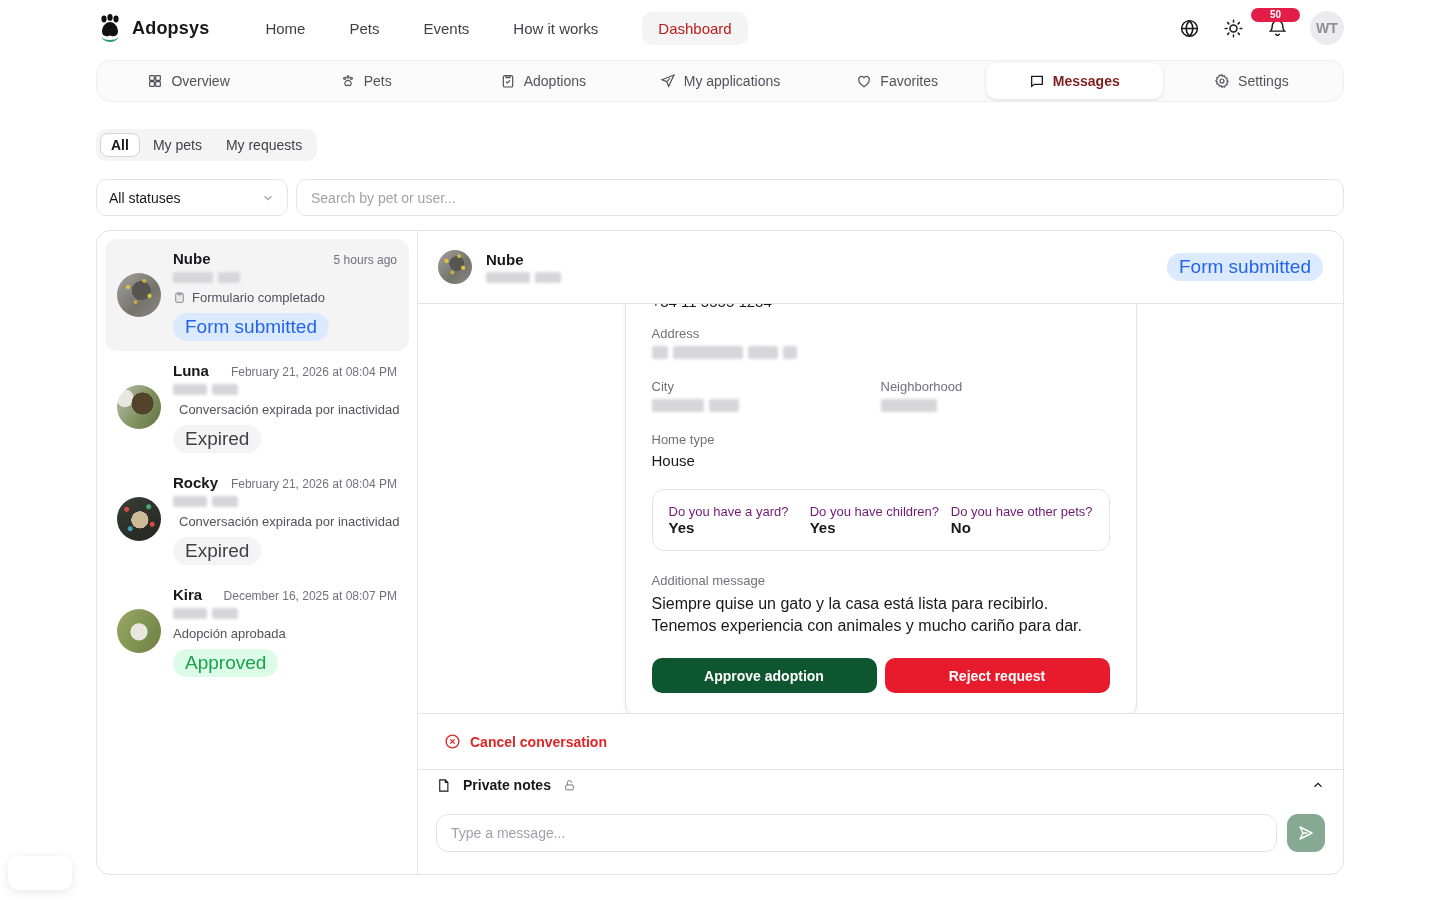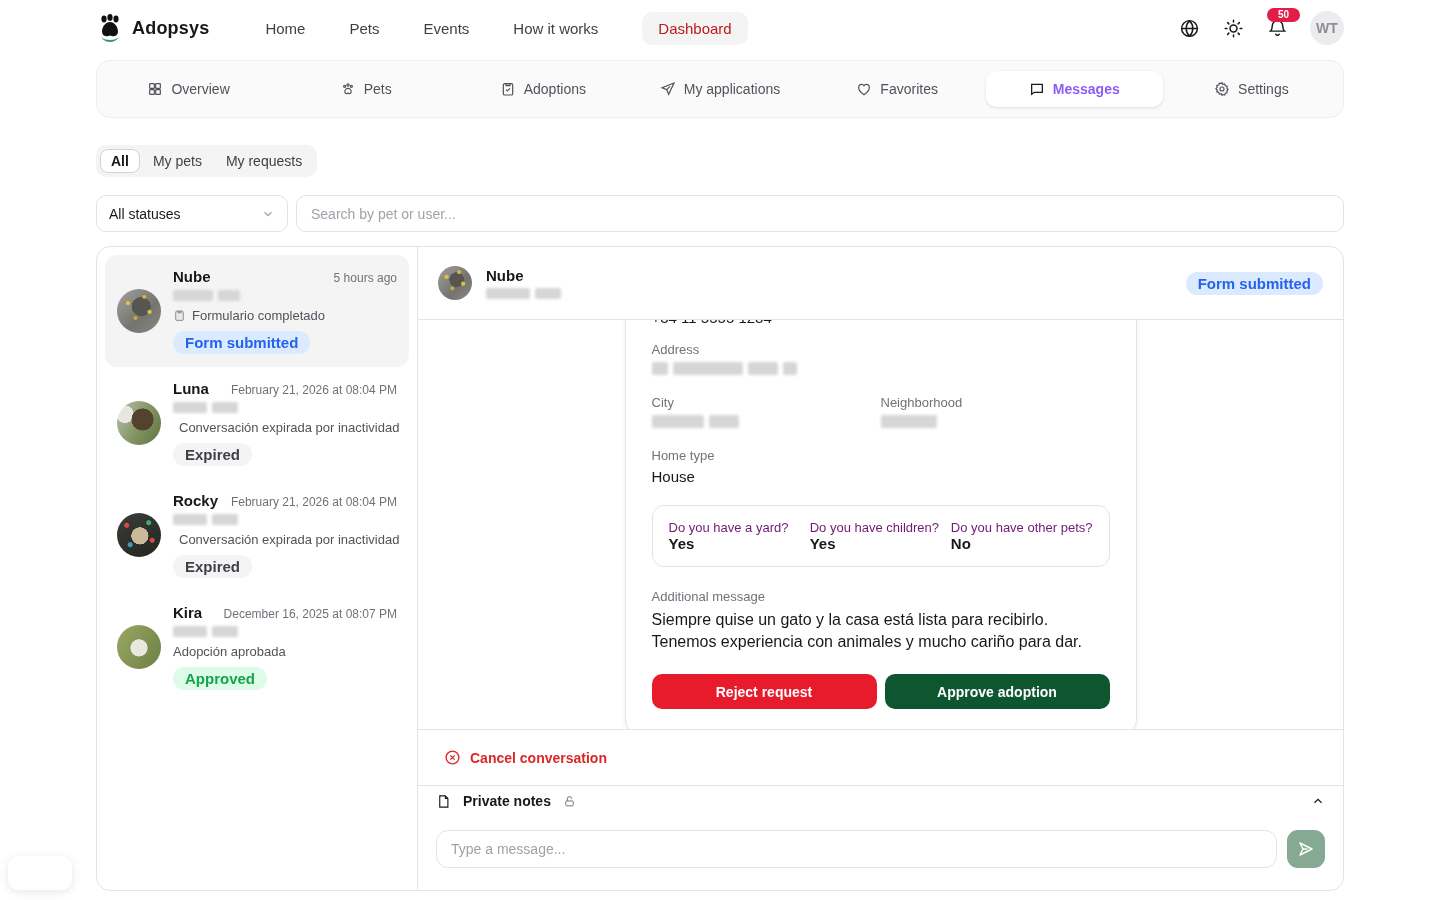--- a/index.html
+++ b/index.html
@@ -7,30 +7,30 @@
 
   
   .topnav { height:56px; display:flex; align-items:center; padding:0 96px; }
   .logo { display:flex; align-items:center; gap:8px; }
   .logo-name { font-size:18px; font-weight:bold; letter-spacing:.2px; }
   .nav-links { display:flex; align-items:center; margin-left:56px; gap:44px; }
   .nav-link { font-size:15px; color:#3f3f46; cursor:pointer; }
   .nav-link.active { background:#f4f4f5; border-radius:10px; padding:8px 16px; color:#b91c1c; }
   .nav-right { margin-left:auto; display:flex; align-items:center; gap:22px; }
   .icon-btn { position:relative; width:22px; height:22px; display:flex; align-items:center; justify-content:center; cursor:pointer; }
-  .notif-badge { position:absolute; top:-9px; right:-12px; background:#e11d48; color:#fff; font-size:10px; font-weight:bold; border-radius:999px; padding:2px 11px; line-height:1; }
+  .notif-badge { position:absolute; top:-9px; right:-12px; background:#e11d48; color:#fff; font-size:10px; font-weight:bold; border-radius:999px; padding:2px 19px; line-height:1; }
   .avatar-initials { width:34px; height:34px; border-radius:50%; background:#ececee; color:#8e8e96; display:flex; align-items:center; justify-content:center; font-size:14px; font-weight:bold; }
 
   .page { width:1248px; margin:0 auto; }
 
   
-  .tabbar { margin-top:4px; height:58px; background:#fafafa; border:1px solid #efeff1; border-radius:14px; display:flex; align-items:center; padding:3px; }
+  .tabbar { margin-top:4px; height:42px; background:#fafafa; border:1px solid #efeff1; border-radius:14px; display:flex; align-items:center; padding:3px; }
   .tab { flex:1; display:flex; align-items:center; justify-content:center; gap:8px; font-size:14px; color:#52525b; height:36px; cursor:pointer; white-space:nowrap; }
   .tab svg { stroke:#52525b; }
-  .tab.active { background:#fff; border-radius:10px; box-shadow:0 1px 3px rgba(0,0,0,.12); color:#8b5cf6; font-weight:bold; }
+  .tab.active { background:#fff; border-radius:10px; box-shadow:0 1px 3px rgba(0,0,0,.12); color:#7f1d1d; font-weight:bold; }
   .tab.active svg { stroke:#18181b; }
 
   
   .chips-wrap { margin-top:27px; display:inline-flex; background:#f4f4f5; border-radius:10px; padding:4px; gap:2px; }
   .chip { font-size:14px; color:#3f3f46; padding:4px 11px; border-radius:8px; cursor:pointer; }
   .chip.active { background:#fff; border:1px solid #d4d4d8; font-weight:bold; color:#18181b; padding:3px 10px; }
 
   
   .filter-row { margin-top:18px; display:flex; gap:8px; }
   .select { width:192px; height:37px; border:1px solid #e4e4e7; border-radius:10px; display:flex; align-items:center; justify-content:space-between; padding:0 12px; font-size:14px; cursor:pointer; }
@@ -44,21 +44,21 @@
   .conv { display:flex; gap:12px; padding:12px; border-radius:12px; cursor:pointer; align-items:center; height:112px; }
   .conv.selected { background:#f4f4f5; }
   .avatar { width:44px; height:44px; border-radius:50%; flex:none; }
   .conv-main { flex:1; min-width:0; }
   .conv-row1 { display:flex; justify-content:space-between; align-items:baseline; }
   .conv-name { font-size:15px; font-weight:bold; }
   .conv-time { font-size:12px; color:#71717a; }
   .blur-line { display:flex; gap:5px; margin-top:5px; }
   .blur { background:#d6d6d8; border-radius:2px; filter:blur(1.6px); height:11px; }
   .conv-status { margin-top:7px; font-size:13px; color:#52525b; display:flex; align-items:center; gap:6px; white-space:nowrap; }
-  .pill { display:inline-block; margin-top:8px; font-size:15px; font-weight:bold; border-radius:999px; padding:3px 12px; }
+  .pill { display:inline-block; margin-top:8px; font-size:19px; font-weight:normal; border-radius:999px; padding:3px 12px; }
   .pill-blue { background:#dbeafe; color:#2563eb; }
   .pill-gray { background:#f4f4f5; color:#3f3f46; }
   .pill-green { background:#dcfce7; color:#16a34a; }
 
   
   .av-nube { background:
     radial-gradient(circle at 25% 32%, #e0c23c 0 1.6px, transparent 2.6px),
     radial-gradient(circle at 62% 18%, #d4b83a 0 1.4px, transparent 2.4px),
     radial-gradient(circle at 42% 66%, #c9ad36 0 1.4px, transparent 2.4px),
     radial-gradient(circle at 74% 52%, #e0c23c 0 1.6px, transparent 2.6px),
@@ -391,22 +391,22 @@
             <div>
               <div class="q-label">Do you have other pets?</div>
               <div class="q-value">No</div>
             </div>
           </div>
 
           <div class="f-label">Additional message</div>
           <div class="msg-text">Siempre quise un gato y la casa está lista para recibirlo. Tenemos experiencia con animales y mucho cariño para dar.</div>
 
           <div class="btn-row">
+            <button class="btn btn-approve">Approve adoption</button>
             <button class="btn btn-reject">Reject request</button>
-            <button class="btn btn-approve">Approve adoption</button>
           </div>
         </div>
       </div>
 
       <div class="cancel-row">
         <svg width="17" height="17" viewBox="0 0 24 24" fill="none" stroke="#dc2626" stroke-width="1.9">
             <circle cx="12" cy="12" r="9"></circle>
             <path d="M9 9l6 6M15 9l-6 6"></path>
           </svg>
         <span class="cancel-label">Cancel conversation</span>

